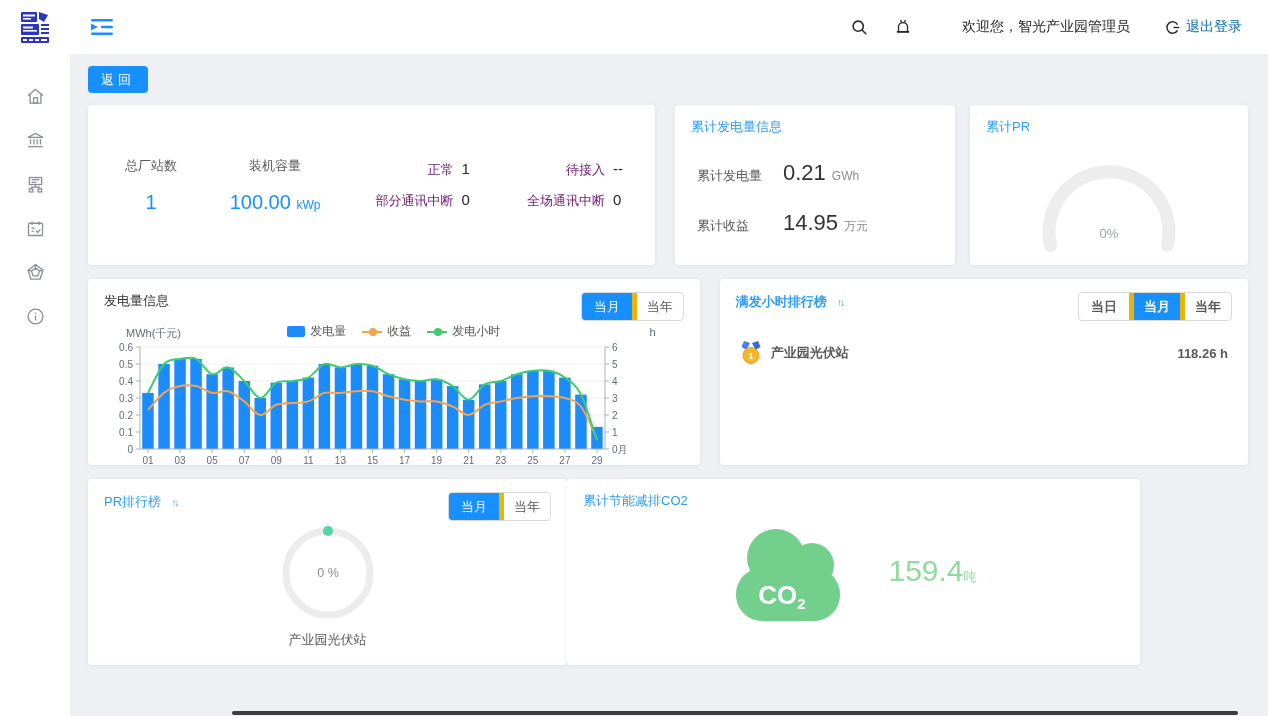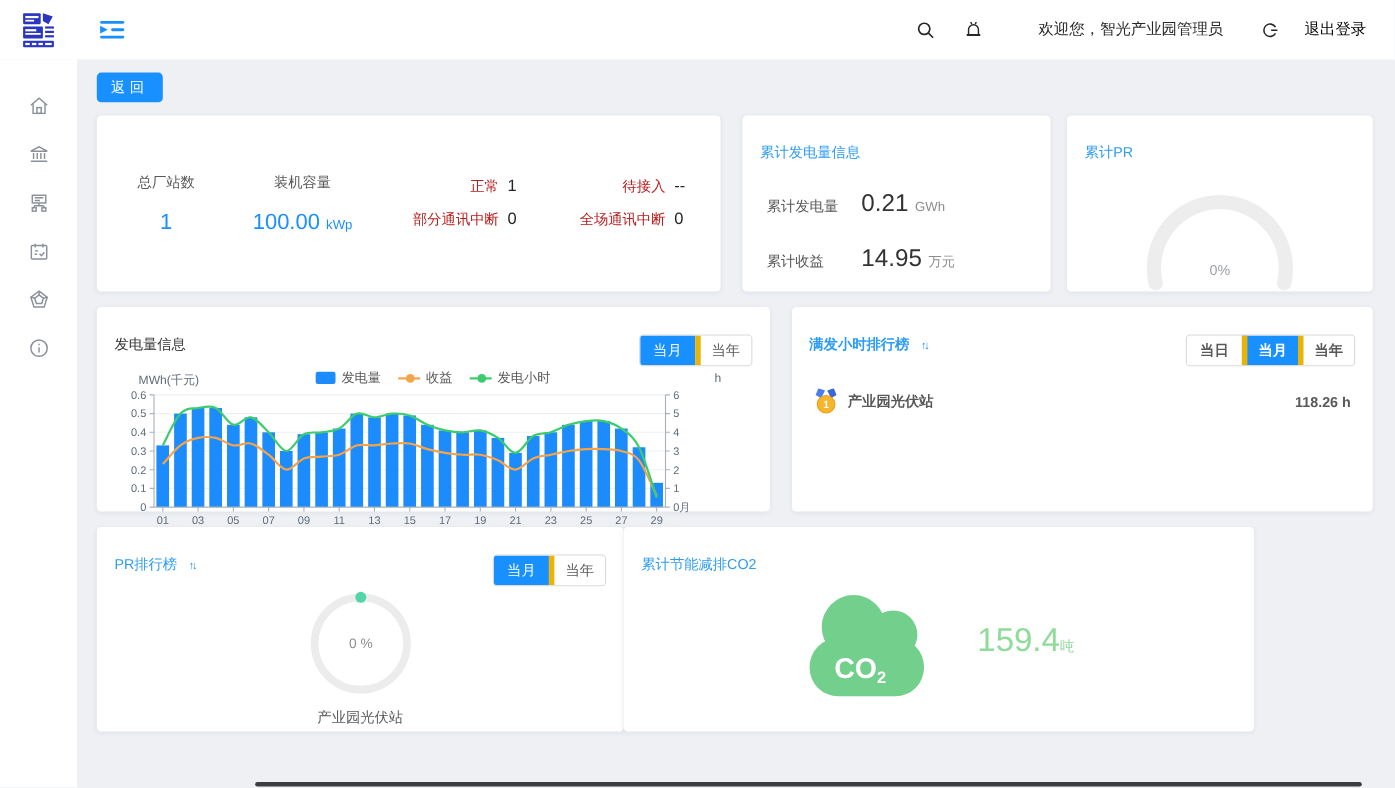--- a/index.html
+++ b/index.html
@@ -7,53 +7,53 @@
   body { font-family:"Liberation Sans","DejaVu Sans",sans-serif; background:#eef0f4; overflow:hidden; }
   .app { position:relative; width:1268px; height:716px; background:#eef0f4; }
 
   
   .hdr { position:absolute; top:0; left:0; right:0; height:54px; background:#fff; display:flex; z-index:5; }
   .logo-box { width:70px; display:flex; justify-content:center; align-items:center; cursor:pointer; }
   .fold { margin-left:20px; cursor:pointer; display:flex; align-items:center; }
   .hdr-right { margin-left:auto; display:flex; align-items:center; padding-right:26px; }
   .hicon { margin-right:26px; cursor:pointer; display:flex; align-items:center; }
   .welcome { font-size:14px; color:#262626; margin:0 34px 0 24px; }
-  .logout { display:flex; align-items:center; font-size:14px; color:#000000; cursor:pointer;gap:18px; }
+  .logout { display:flex; align-items:center; font-size:14px; color:#0369a1; cursor:pointer; }
   .logout svg { margin-right:5px; }
 
   
   .sidebar { position:absolute; top:54px; left:0; bottom:0; width:70px; background:#fff; display:flex; flex-direction:column; align-items:center; padding-top:20px; z-index:4; }
   .side-item { width:44px; height:44px; display:flex; align-items:center; justify-content:center; cursor:pointer; border-radius:4px; }
 
   
   .main { position:absolute; left:70px; top:54px; right:0; bottom:0; padding:12px 20px 0 18px; overflow:hidden; }
   .back-btn { display:inline-block; background:#1890ff; color:#fff; border:none; border-radius:4px; height:27px; padding:0 13px; font-size:13px; letter-spacing:4px; cursor:pointer; font-family:inherit; }
   .rows { margin-top:12px; width:1160px; }
   .row { display:flex; margin-bottom:14px; }
-  .panel { background:#fff; border-radius:4px; box-shadow:0 1px 5px rgba(31,45,61,.07); padding:25px 16px; position:relative; }
+  .panel { background:#fff; border-radius:4px; box-shadow:0 1px 5px rgba(31,45,61,.07); padding:13px 16px; position:relative; }
   .p-title-blue { color:#2d9cf4; font-size:13px; }
   .p-title-dark { color:#333; font-size:13px; }
   .sort { color:#1890ff; font-size:10px; letter-spacing:-2px; margin-left:6px; }
 
   
   .tabs { display:inline-flex; border:1px solid #d9d9d9; border-radius:4px; overflow:hidden; background:#fff; }
   .tab { min-width:50px; padding:0 10px; height:27px; line-height:27px; text-align:center; font-size:13px; color:#595959; cursor:pointer; border-left:5px solid #eab308; }
   .tab:first-child { border-left:none; }
   .tab.active { background:#1890ff; color:#fff; }
 
   
   .stats { width:567px; height:160px; margin-right:20px; display:flex; align-items:center; padding:0 8px; }
   .st-col { text-align:center; }
   .st-col.c1 { width:20%; } .st-col.c2 { width:25%; }
   .st-label { font-size:13px; color:#595959; }
   .st-value { font-size:20px; color:#1890ff; margin-top:16px; }
   .st-unit { font-size:12px; }
   .st-col.c3,.st-col.c4 { width:27.5%; }
   .st-line { display:flex; justify-content:flex-end; align-items:baseline; margin:12px 0; }
-  .st-line .lbl { font-size:13px; color:#b91c1c; }
+  .st-line .lbl { font-size:13px; color:#701a75; }
   .st-line .val { font-size:15px; color:#262626; width:34px; text-align:left; margin-left:8px; }
   .gen-sum { width:280px; height:160px; margin-right:15px; }
   .gs-row { display:flex; align-items:baseline; margin-top:24px; padding-left:6px; }
   .gs-label { font-size:13px; color:#595959; width:86px; }
   .gs-value { font-size:22px; color:#333; }
   .gs-unit { font-size:12px; color:#8c8c8c; margin-left:6px; }
   .pr-panel { width:278px; height:160px; }
   .gauge-wrap { display:flex; justify-content:center; margin-top:2px; }
 
   

